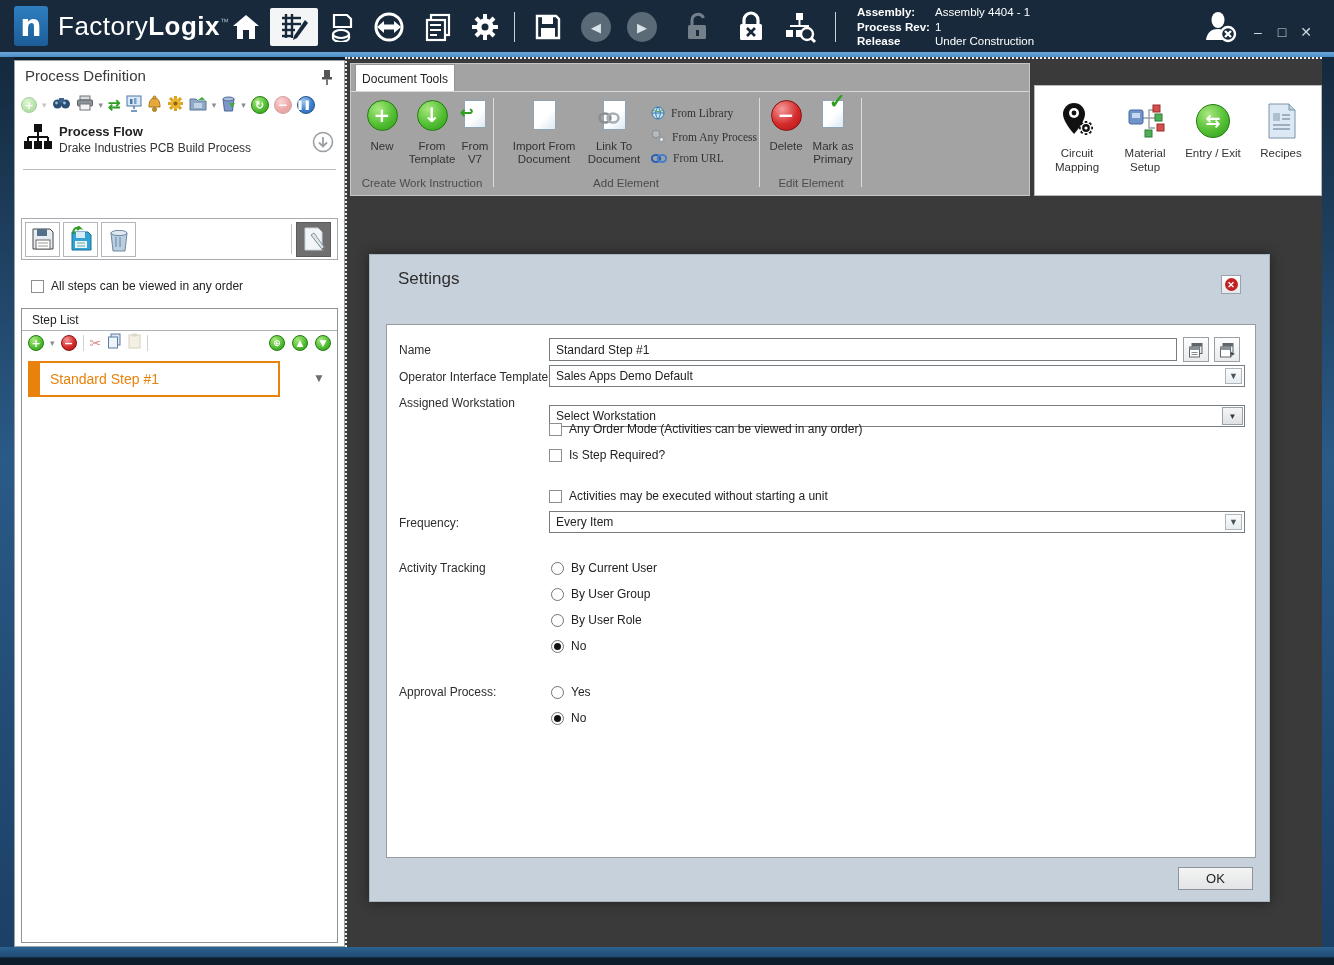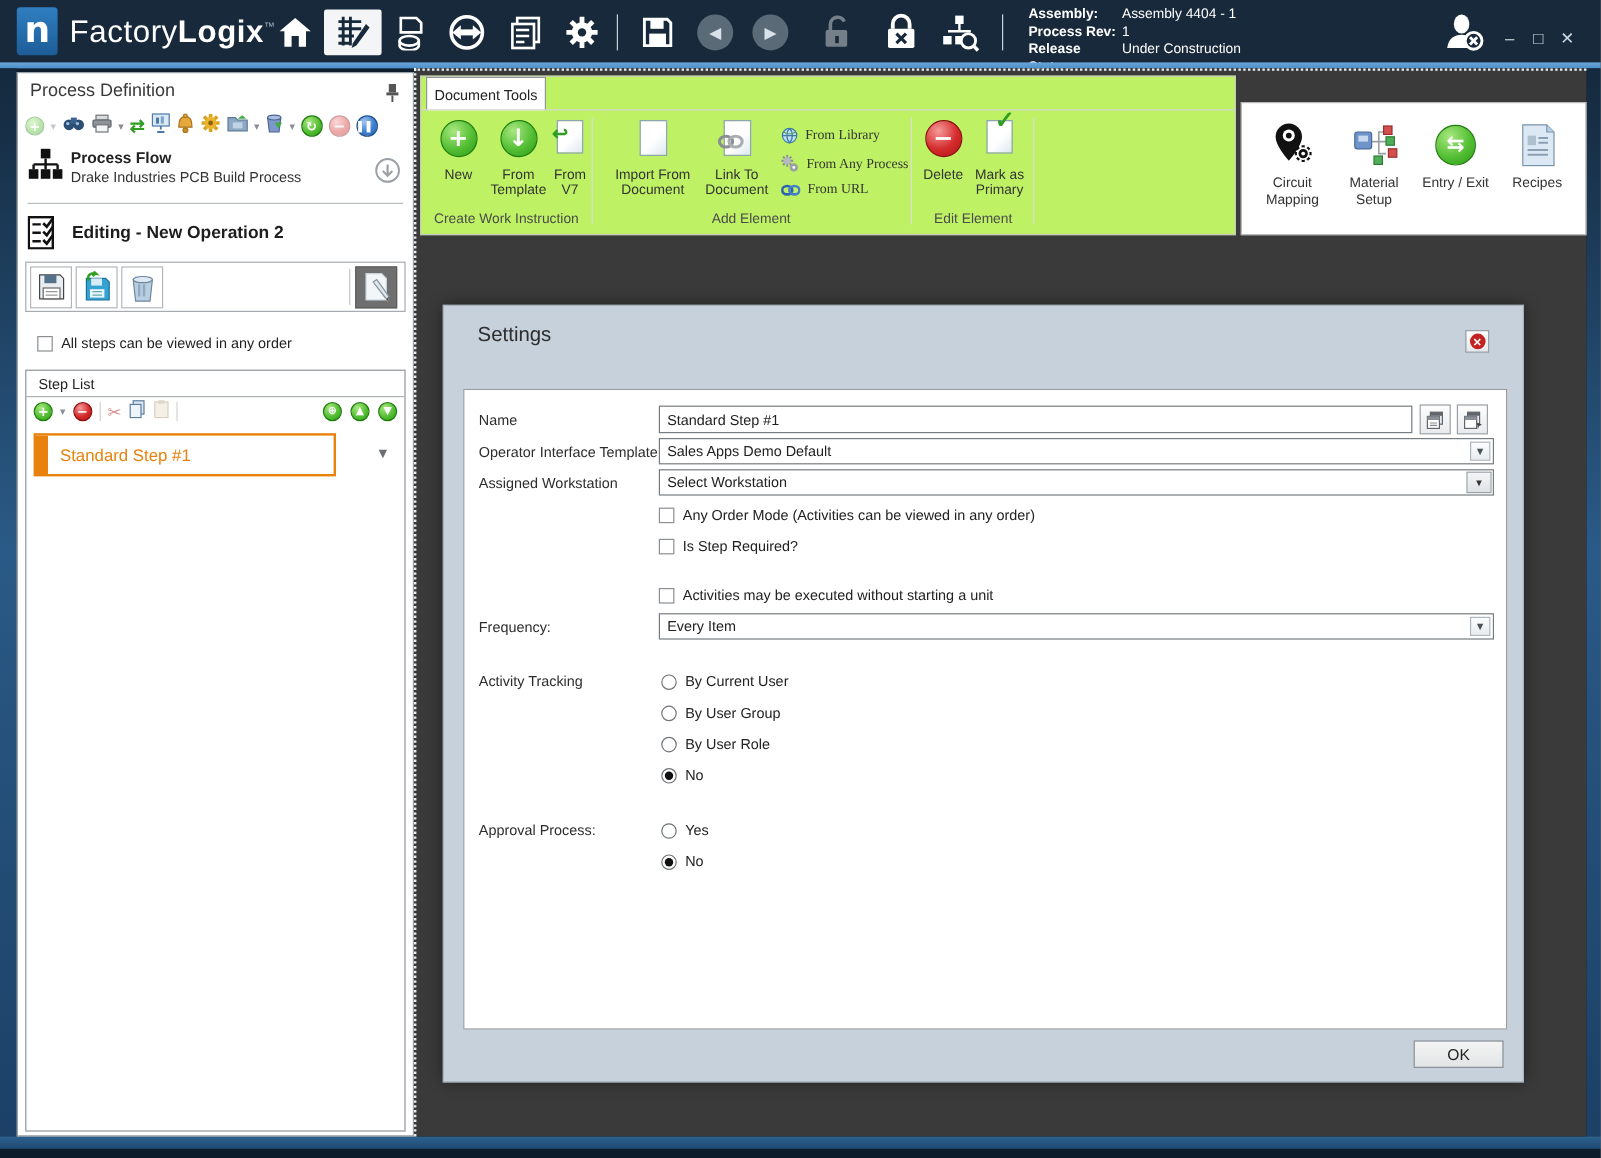--- a/index.html
+++ b/index.html
@@ -70,21 +70,21 @@
                border:2px solid #e8820c; display:flex; align-items:center; }
   .step-item .bar { width:10px; height:100%; background:#e8820c; }
   .step-item .t { margin-left:10px; color:#e8820c; font-size:14px; }
   .step-chev { position:absolute; right:12px; top:62px; color:#6a6f74; font-size:12px; }
 
   
   .mainarea { position:absolute; left:345px; top:57px; width:977px; height:890px; background:#3a3a3a;
               border-top:2px dotted #e9eef1; border-left:2px dotted #e9eef1; }
 
   
-  .ribbon { position:absolute; left:3px; top:4px; width:680px; height:133px; background:#bef264; border:1px solid #c6c6c6; }
+  .ribbon { position:absolute; left:3px; top:4px; width:680px; height:133px; background:#a3a3a3; border:1px solid #c6c6c6; }
   .rb-tab { position:absolute; left:4px; top:0; width:100px; height:28px; background:#fff;
             border:1px solid #919699; border-bottom:none; display:flex; align-items:center; justify-content:center;
             font-size:12px; color:#222; }
   .rb-strip { position:absolute; left:0; top:27px; width:100%; height:1px; background:#d7d7d7; }
   .rb-group-label { position:absolute; bottom:6px; font-size:11.5px; color:#4b4b4b; text-align:center; }
   .rb-vsep { position:absolute; top:34px; bottom:8px; width:1px; background:#dcdcdc; }
   .rb-big { position:absolute; top:36px; width:50px; text-align:center; font-size:11.5px; color:#333; line-height:13px; }
   .rb-big .ic { height:36px; display:flex; align-items:flex-start; justify-content:center; margin-bottom:4px; }
   .rb-small { position:absolute; display:flex; align-items:center; gap:6px; font-size:11.5px; color:#333;font-family:Liberation Serif, serif; }
 
@@ -381,32 +381,20 @@
         <div class="t1">Process Flow</div>
         <div class="t2">Drake Industries PCB Build Process</div>
       </div>
       <svg width="22" height="22" viewBox="0 0 22 22" style="position:absolute;right:2px;top:8px;">
         <circle cx="11" cy="11" r="9.5" fill="none" stroke="#9aa0a5" stroke-width="1.6"></circle>
         <path d="M11 6 v9 M7 11.5 l4 4 l4 -4" fill="none" stroke="#9aa0a5" stroke-width="1.8"></path>
       </svg>
     </div>
     <div class="lp-sep"></div>
 
-    <div class="lp-edit">
-      <svg width="27" height="28" viewBox="0 0 27 28">
-        <rect x="1" y="1" width="20" height="26" fill="#fff" stroke="#111" stroke-width="2"></rect>
-        <line x1="4" y1="7" x2="11" y2="7" stroke="#111" stroke-width="2"></line>
-          <line x1="4" y1="14" x2="11" y2="14" stroke="#111" stroke-width="2"></line>
-          <line x1="4" y1="21" x2="11" y2="21" stroke="#111" stroke-width="2"></line>
-        <path d="M13 6 l3 3 l5 -7" fill="none" stroke="#111" stroke-width="2.2"></path>
-        <path d="M13 13 l3 3 l5 -7" fill="none" stroke="#111" stroke-width="2.2"></path>
-        <path d="M13 20 l3 3 l5 -7" fill="none" stroke="#111" stroke-width="2.2"></path>
-      </svg>
-      <span class="t">Editing - New Operation 2</span>
-    </div>
 
     <div class="lp-btnbox">
       <div class="sq-btn">
         <svg width="24" height="24" viewBox="0 0 24 24">
             <path d="M2 2 h17 l3 3 v17 h-20 Z" fill="#e8edf2" stroke="#444"></path>
             <rect x="6" y="2" width="10" height="7" fill="#54718c"></rect>
             <rect x="5" y="13" width="14" height="9" fill="#fff" stroke="#666"></rect>
             <line x1="7" y1="16" x2="17" y2="16" stroke="#999"></line>
             <line x1="7" y1="19" x2="17" y2="19" stroke="#999"></line>
           </svg>
@@ -664,21 +652,21 @@
             </svg>
         </div>
 
         <div class="fld-label" style="top:45px;">Operator Interface Template</div>
         <div class="seldiv" style="top:40px;">
           <span>Sales Apps Demo Default</span>
           <span class="chev">▼</span>
         </div>
 
         <div class="fld-label" style="top:71px;">Assigned Workstation</div>
-        <div class="seldiv" style="top:66px;">
+        <div class="seldiv" style="top:80px;">
           <span>Select Workstation</span>
           <span class="dropbtn">▼</span>
         </div>
 
         <div class="chk-row" style="top:97px;">
           <span class="checkbox"></span>
           <span>Any Order Mode (Activities can be viewed in any order)</span>
         </div>
         <div class="chk-row" style="top:123px;">
           <span class="checkbox"></span>

